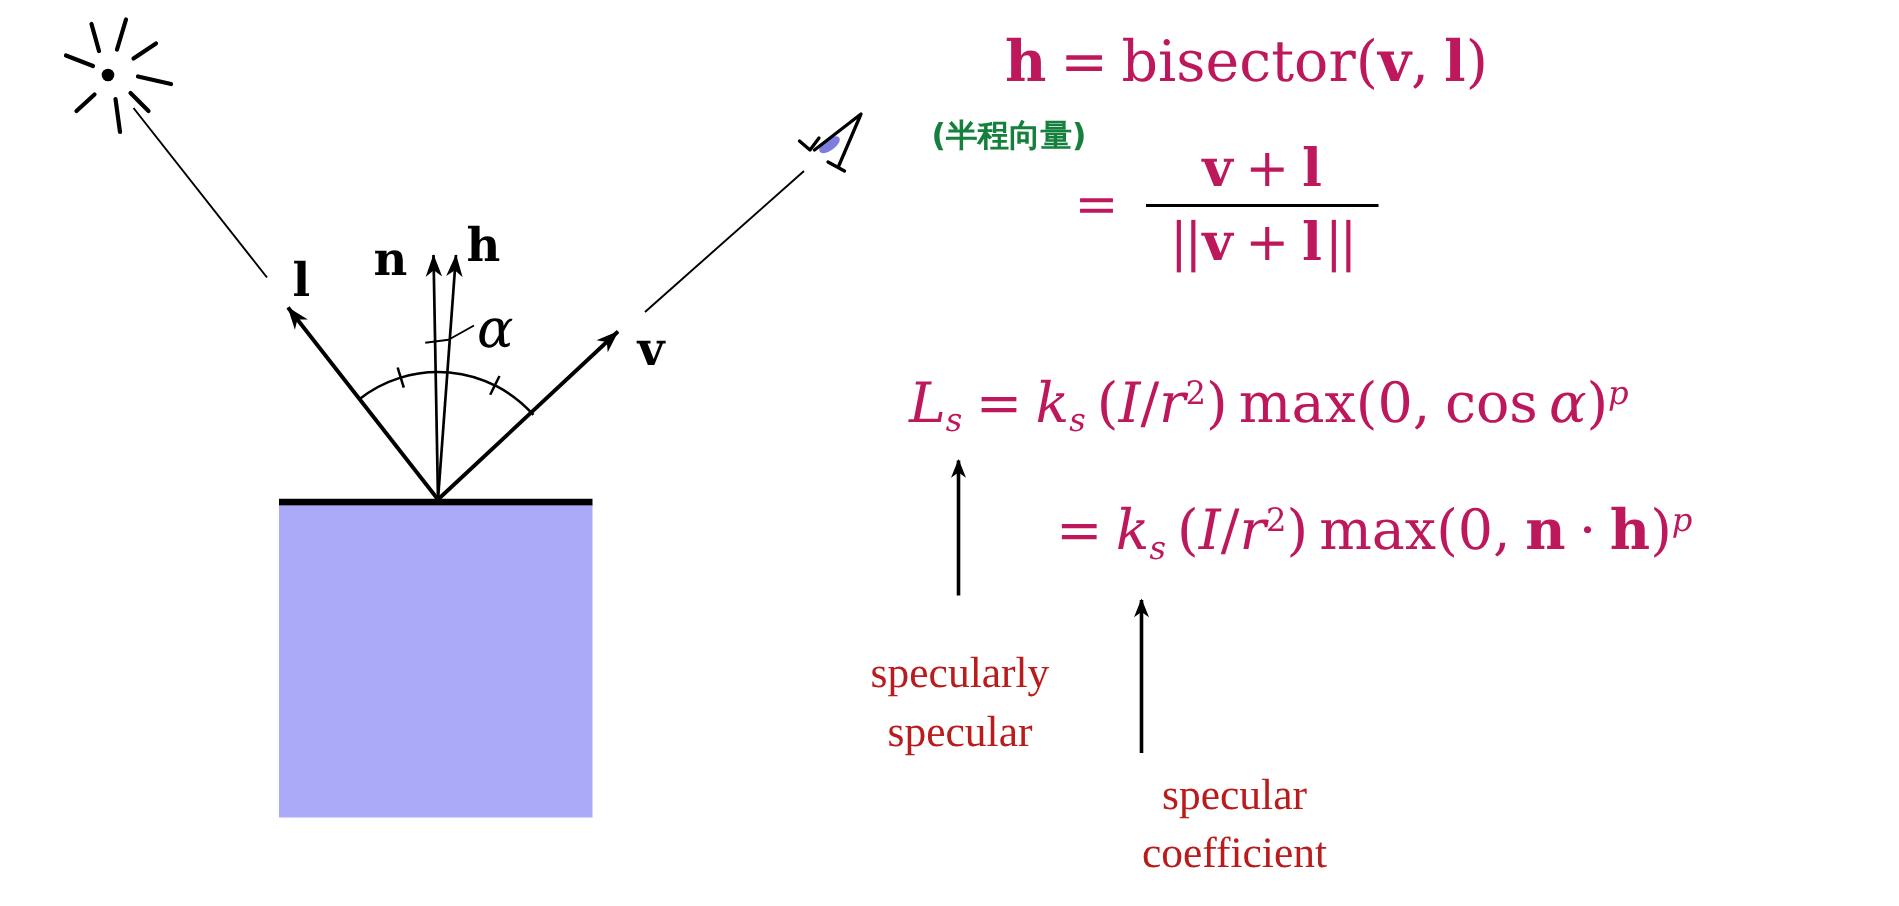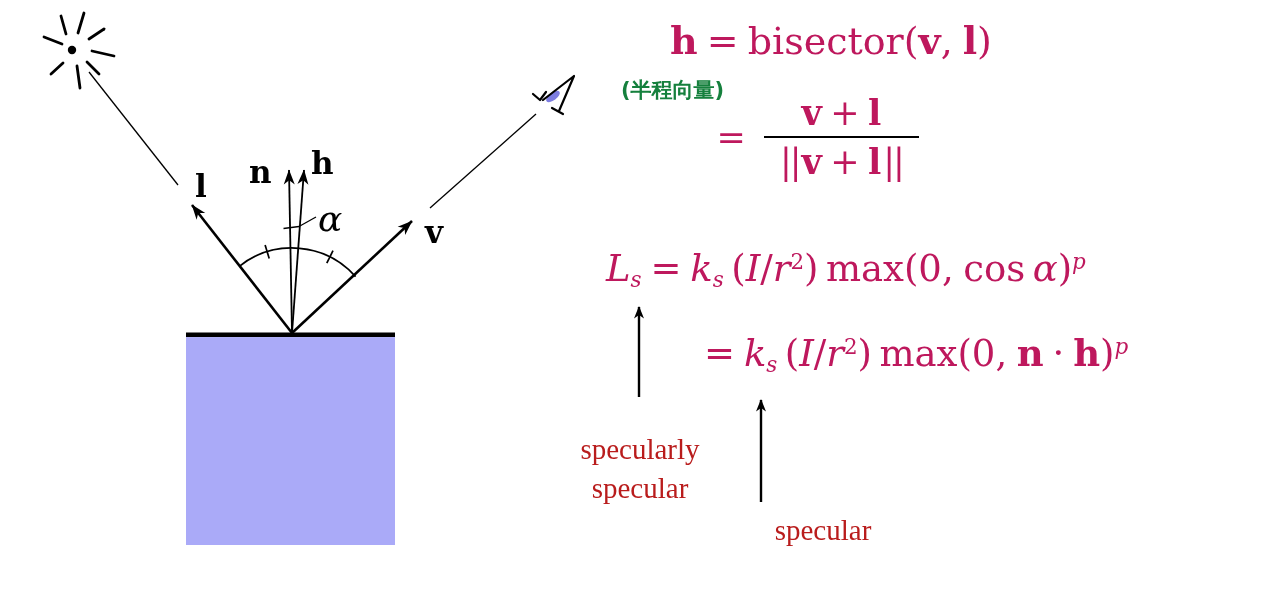--- a/index.html
+++ b/index.html
@@ -135,13 +135,14 @@
   <span style="margin-right:.24em;">=</span><span class="it">k</span><span class="sub it">s</span><span class="sp">(</span><span class="it">I</span><span>/</span><span class="it">r</span><span class="sup">2</span><span>)</span><span class="sp">max(0,</span><span class="bv sp2">n</span><span class="rel">·</span><span class="bv">h</span><span>)</span><span class="sup it">p</span>
 </div>
 
 <div class="anno" style="left:540px;top:430px;width:200px;">
   <div>specularly</div>
   <div>specular</div>
 </div>
 
 <div class="anno" style="left:723px;top:511px;width:200px;">
   <div>specular</div>
+  <div>coefficient</div>
 </div>
 
 </body></html>

